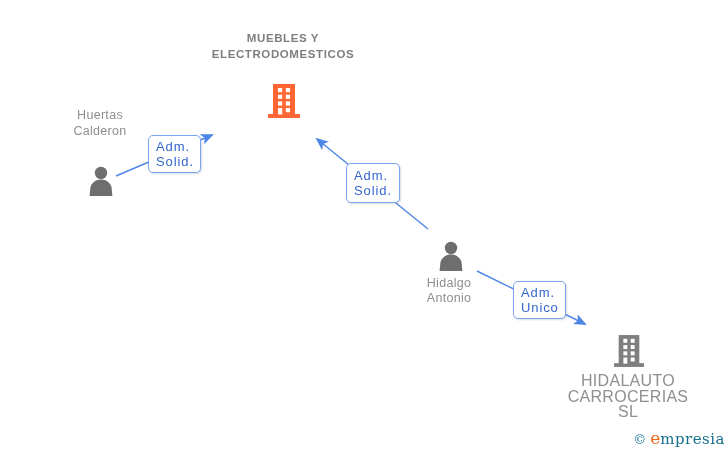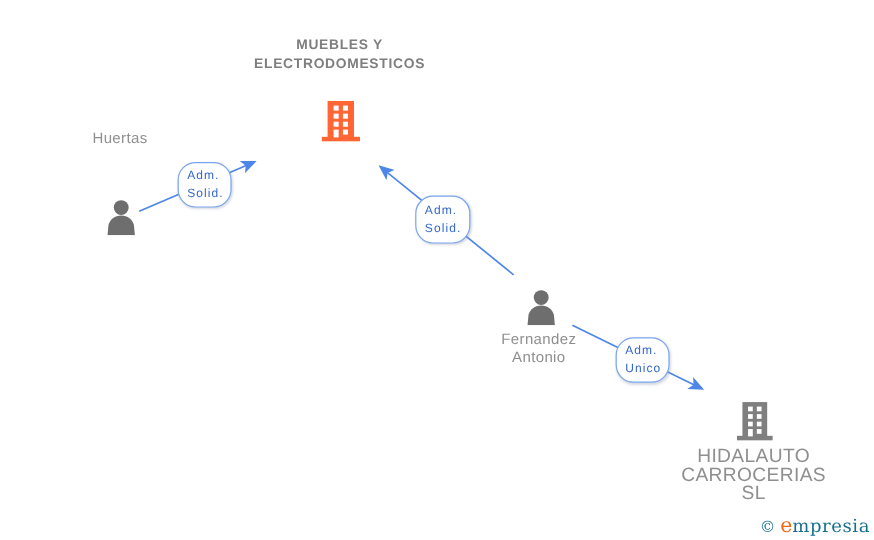--- a/index.html
+++ b/index.html
@@ -28,24 +28,24 @@
     color: #7e7e7e;
     font-size: 11.5px;
     font-weight: bold;
     line-height: 16px;
     letter-spacing: 0.6px;
   }
   
   .edge-label {
     background: #ffffff;
     border: 1px solid #7aa5ee;
-    border-radius: 15px;
+    border-radius: 5px;
     box-shadow: 1px 1px 2px rgba(140,150,170,0.35);
     color: #3366cc;
-    font-size: 10px;
+    font-size: 13px;
     line-height: 15px;
     letter-spacing: 0.9px;
     padding: 3px 6px 3px 7px;
     z-index: 3;
   }
   .edge-label div { white-space: nowrap; }
   #edge-layer { position: absolute; left: 0; top: 0; z-index: 2; }
   .node-icon { display: block; }
   
   .footer-brand {
@@ -91,30 +91,31 @@
       <rect x="17.8" y="10.7" width="4.2" height="4.2" fill="#ffffff"></rect>
       <rect x="10" y="17.4" width="4.2" height="4.2" fill="#ffffff"></rect>
       <rect x="17.8" y="17.4" width="4.2" height="4.2" fill="#ffffff"></rect>
       <rect x="10" y="24" width="4.2" height="6.5" fill="#ffffff"></rect>
       <rect x="17.8" y="24" width="4.2" height="4.2" fill="#ffffff"></rect>
     </svg>
   </div>
 
   <div class="abs node-label" style="left:30px; top:107px;">
     <div>Huertas</div>
+    <div>Calderon</div>
   </div>
   <div class="abs" style="left:86px; top:166px;">
     <svg class="node-icon" width="30" height="30" viewBox="0 0 30 30">
       <circle cx="15" cy="7" r="6.2" fill="#6e6e6e"></circle>
       <path d="M15 13.6 C9.6 13.6 5.6 17 4.4 21.5 L3.6 30 L26.4 30 L25.6 21.5 C24.4 17 20.4 13.6 15 13.6 Z" fill="#6e6e6e"></path>
     </svg>
   </div>
 
   <div class="abs node-label" style="left:379px; top:276px; line-height:15px;">
-    <div>Fernandez</div>
+    <div>Hidalgo</div>
     <div>Antonio</div>
   </div>
   <div class="abs" style="left:436px; top:241px;">
     <svg class="node-icon" width="30" height="30" viewBox="0 0 30 30">
       <circle cx="15" cy="7" r="6.2" fill="#6e6e6e"></circle>
       <path d="M15 13.6 C9.6 13.6 5.6 17 4.4 21.5 L3.6 30 L26.4 30 L25.6 21.5 C24.4 17 20.4 13.6 15 13.6 Z" fill="#6e6e6e"></path>
     </svg>
   </div>
 
   <div class="abs" style="left:614px; top:334px;">

